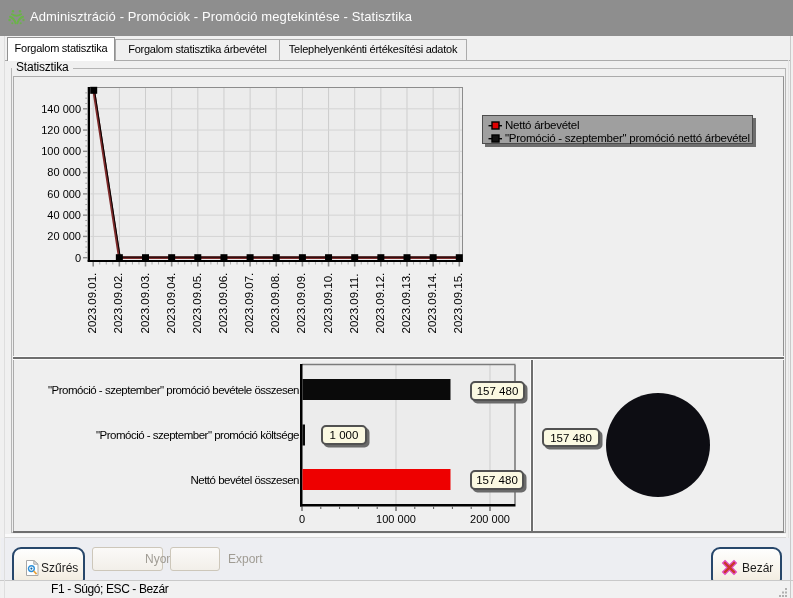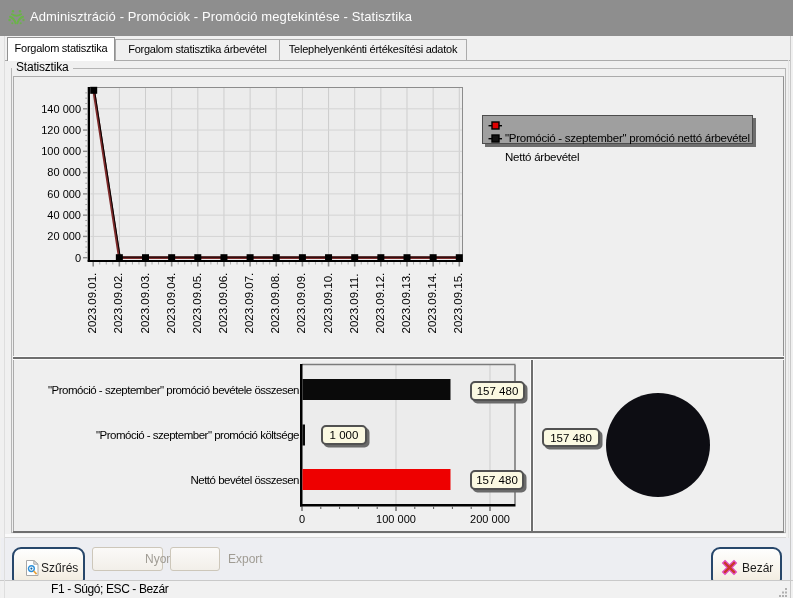--- a/index.html
+++ b/index.html
@@ -276,21 +276,21 @@
 
     <circle cx="658" cy="445" r="52" fill="#0d0d13"></circle>
   </svg>
 
   <div class="abs legend">
     <div class="lrow" style="top:3px;">
       <svg class="abs" style="left:5px;top:1px" width="18" height="11" viewBox="0 0 18 11">
         <rect x="0.5" y="5" width="13.5" height="1.4" fill="#000"></rect>
         <rect x="4" y="2" width="7" height="7" fill="#e00000" stroke="#000" stroke-width="1.4"></rect>
       </svg>
-      <span style="position:absolute;left:22px;top:0;margin-top:32px;">Nettó árbevétel</span>
+      <span style="position:absolute;left:22px;top:0;">Nettó árbevétel</span>
     </div>
     <div class="lrow" style="top:16px;">
       <svg class="abs" style="left:5px;top:1px" width="18" height="11" viewBox="0 0 18 11">
         <rect x="0.5" y="5" width="13.5" height="1.4" fill="#000"></rect>
         <rect x="4" y="2" width="7" height="7" fill="#111" stroke="#000" stroke-width="1.4"></rect>
       </svg>
       <span style="position:absolute;left:22px;top:0;">"Promóció - szeptember" promóció nettó árbevétel</span>
     </div>
   </div>
 

